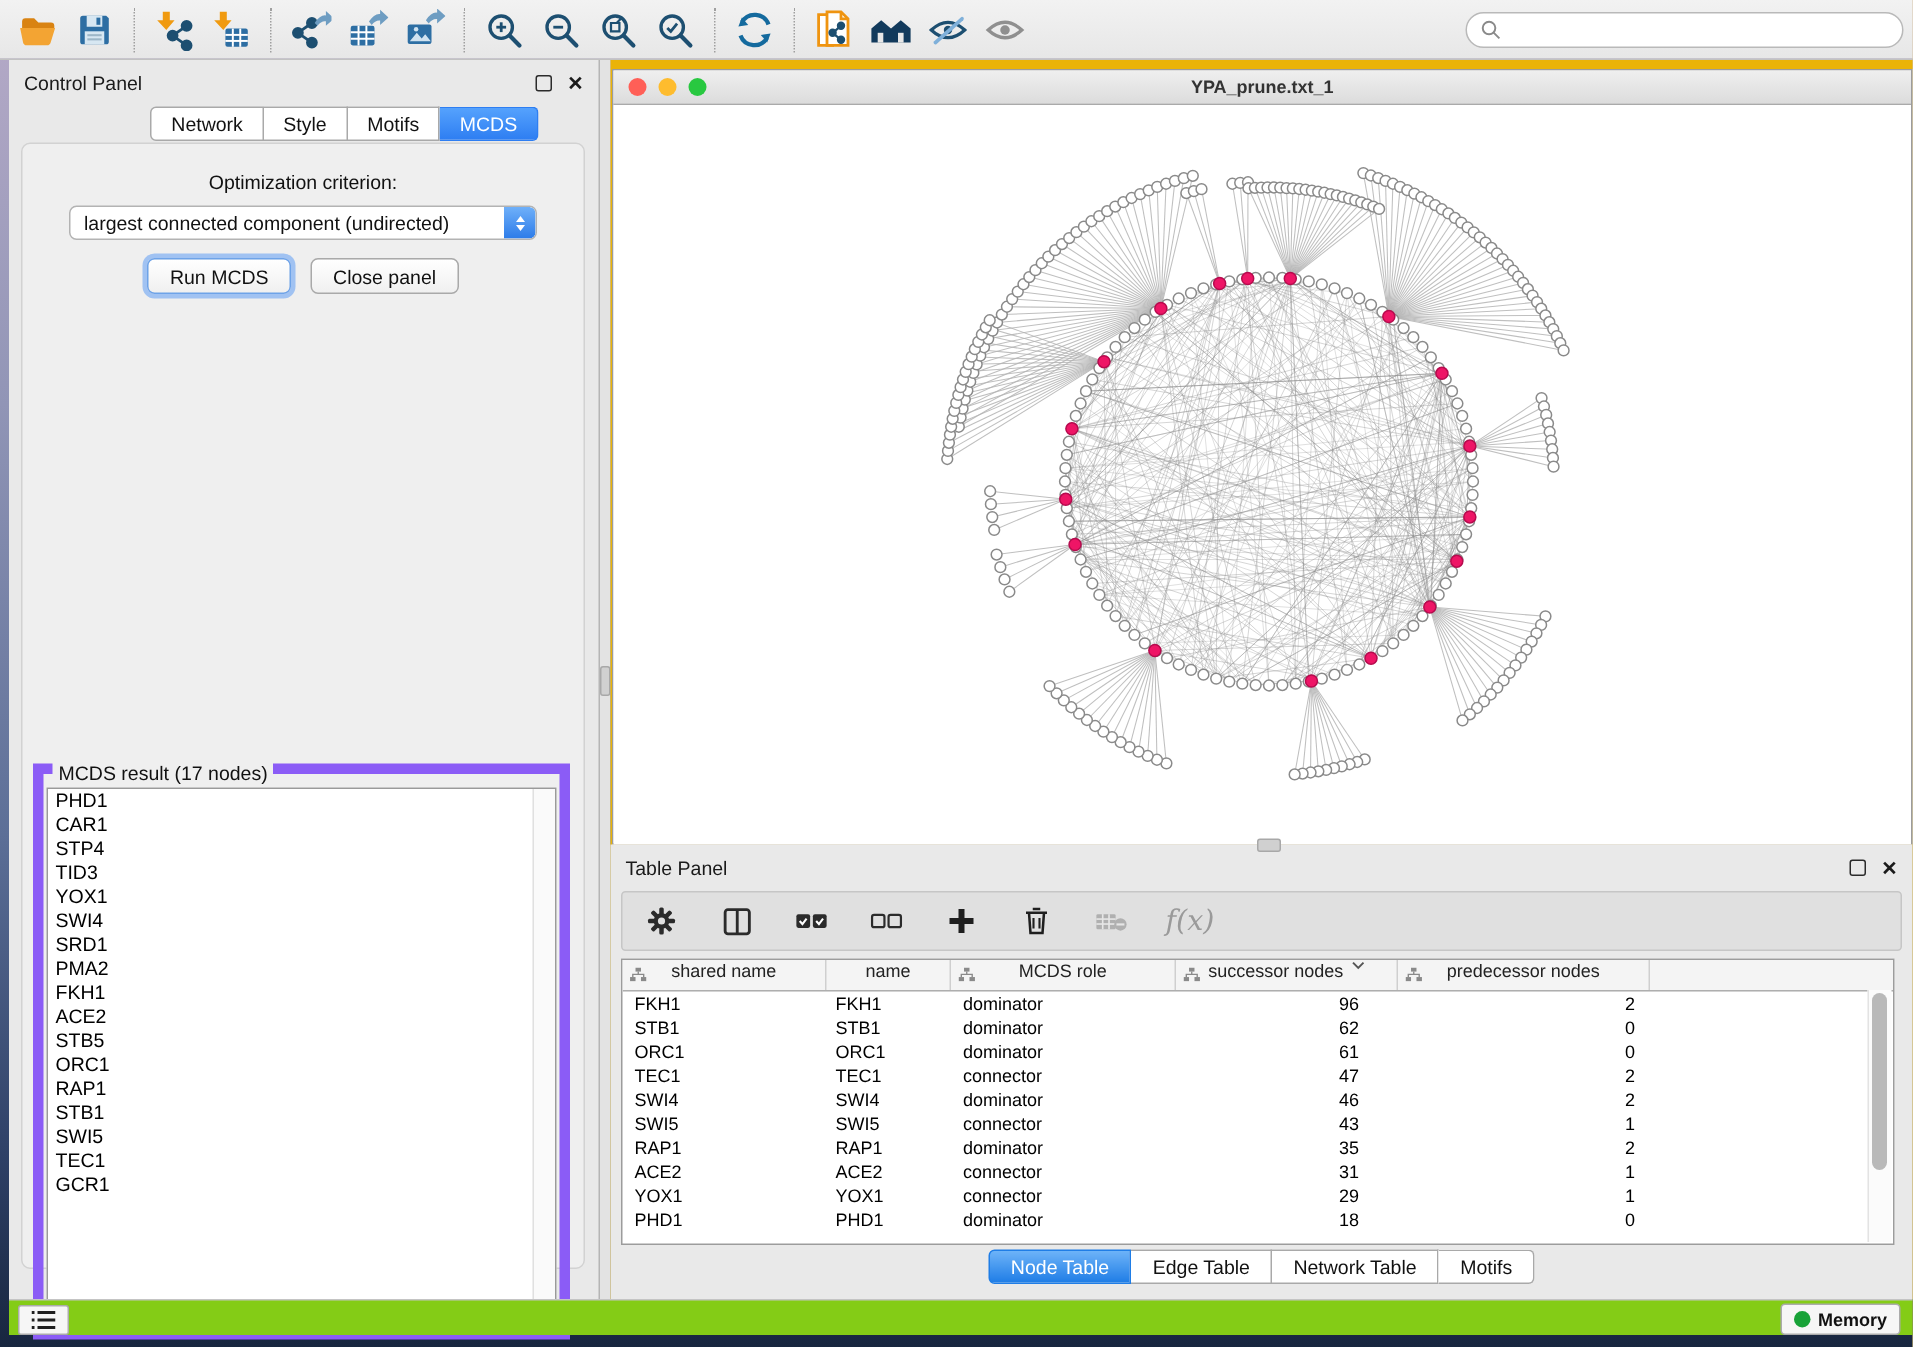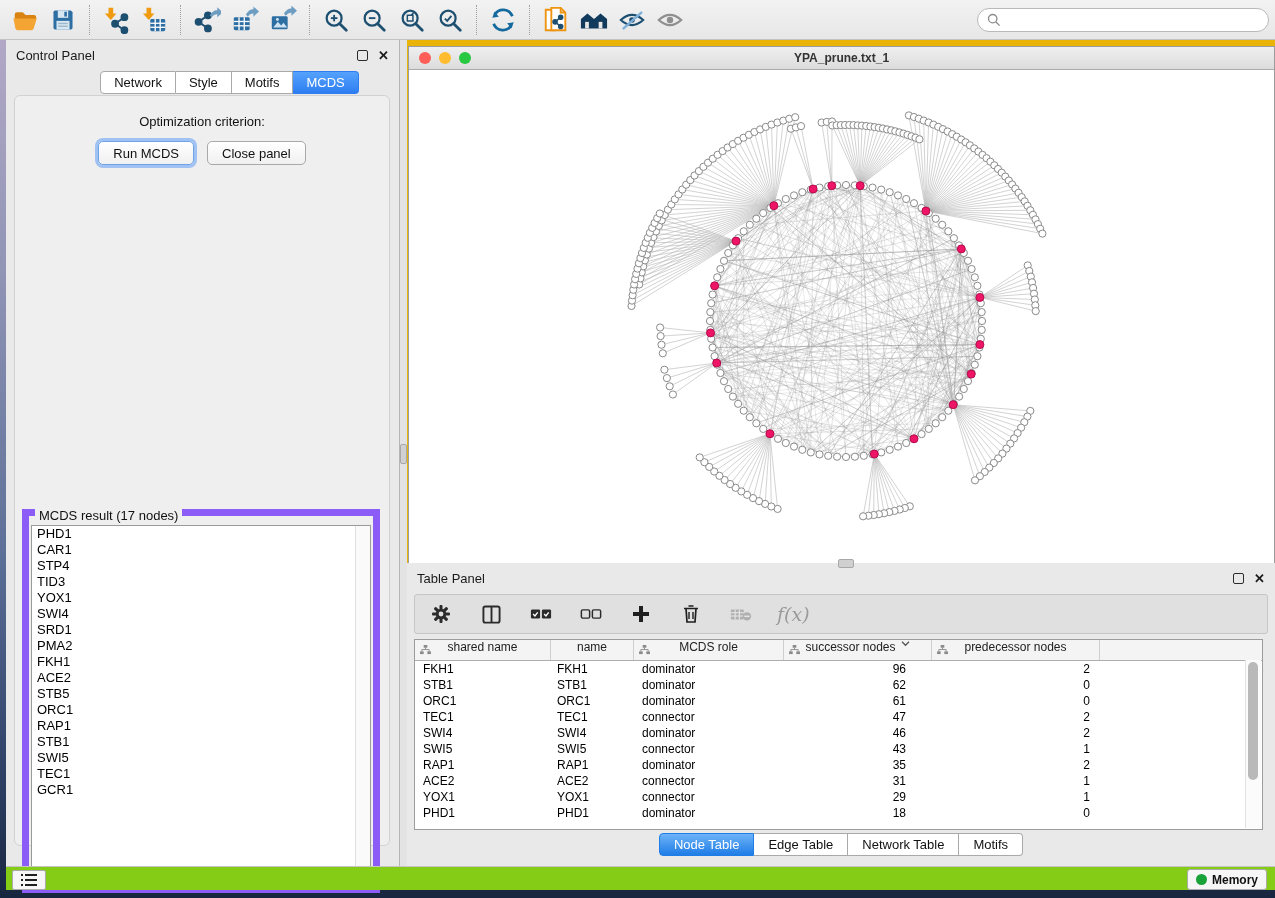--- a/index.html
+++ b/index.html
@@ -260,20 +260,27 @@
     </span>
   </div>
   <div class="ctrl-tabs" id="ctrl-tabs">
       <div class="ctab">Network</div>
       <div class="ctab">Style</div>
       <div class="ctab">Motifs</div>
       <div class="ctab active">MCDS</div>
     </div>
   <div class="ctrl-body">
     <div class="opt-label">Optimization criterion:</div>
+    <div class="combo">
+      <span class="val">largest connected component (undirected)</span>
+      <span class="stepper">
+          <i class="up"></i>
+          <i class="dn"></i>
+        </span>
+    </div>
     <div class="btn-row">
       <div class="mac-btn focused">Run MCDS</div>
       <div class="mac-btn">Close panel</div>
     </div>
     <div class="fieldset">
       <span class="legend">MCDS result (17 nodes)</span>
       <div class="mcds-list" id="mcds-list">
         <div class="mcds-scroll"></div>
       <div class="item">PHD1</div>
           <div class="item">CAR1</div>

